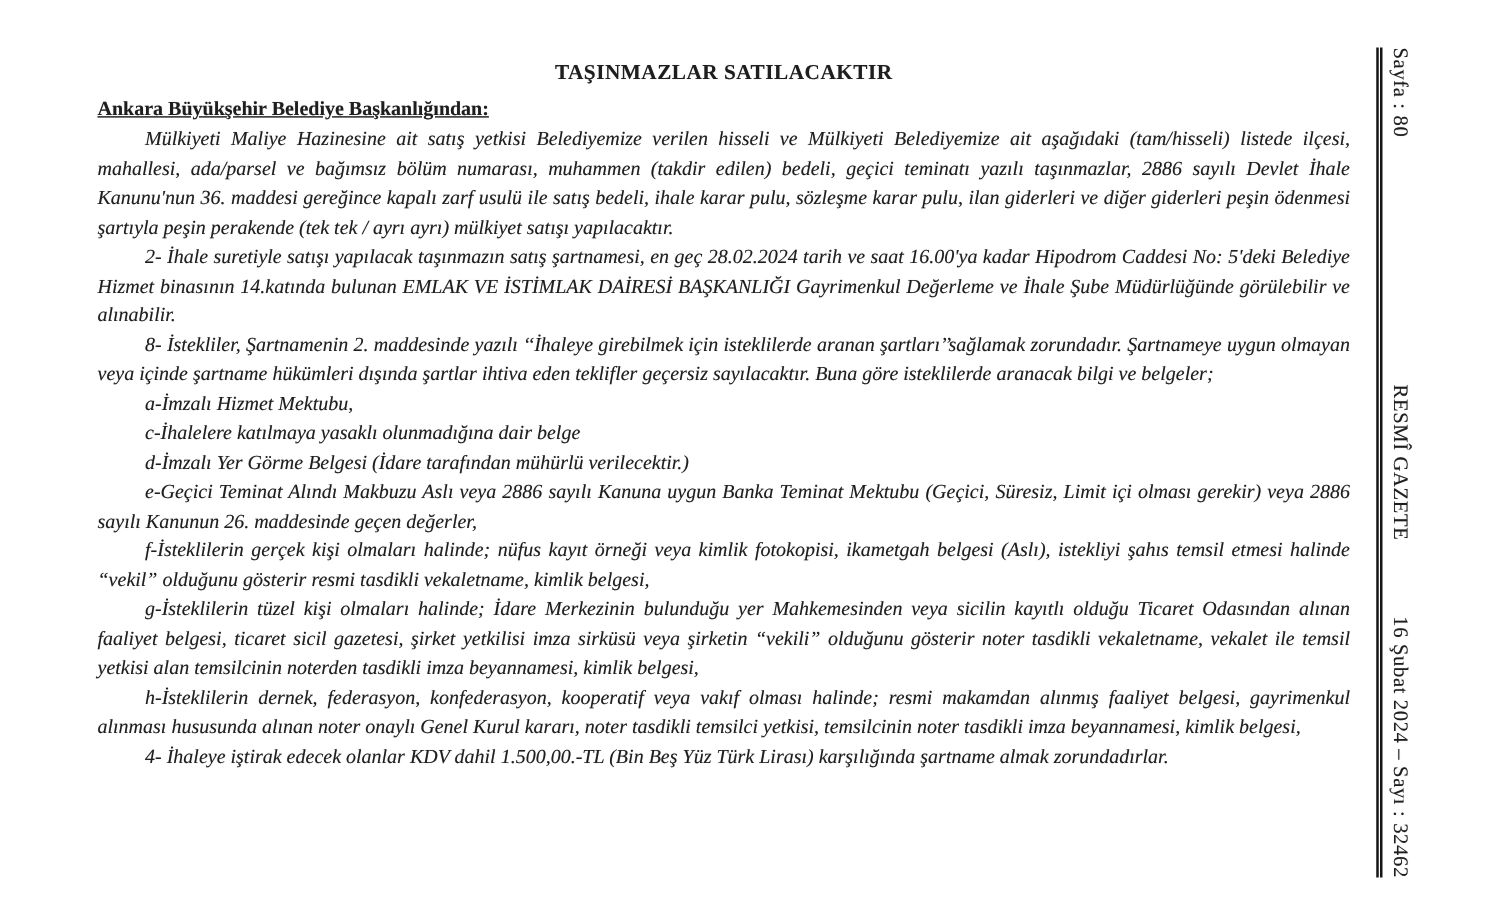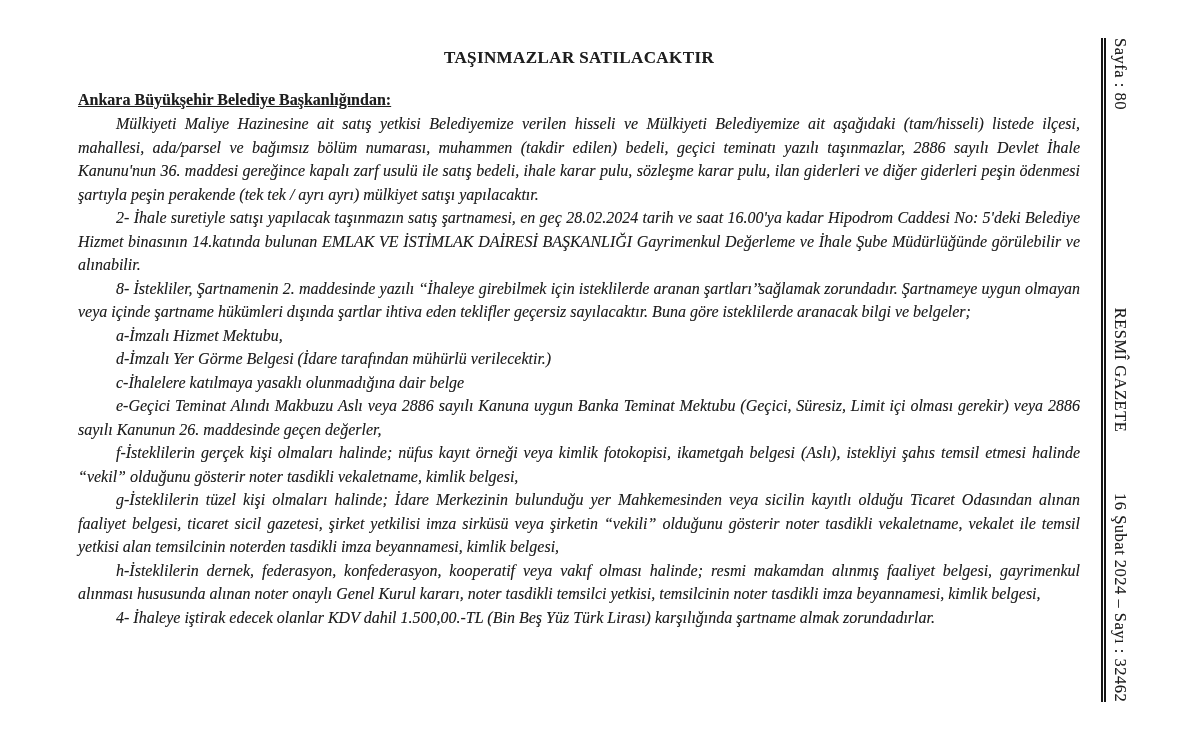--- a/index.html
+++ b/index.html
@@ -24,21 +24,21 @@
     top: 46px;
     width: 1002px;
     text-shadow: 0 0 0.6px rgba(40,40,40,0.45);
   }
   .doc-title {
     text-align: center;
     font-weight: bold;
     font-size: 17px;
     letter-spacing: 0.4px;
     line-height: 24px;
-    margin-bottom: 18px;
+    margin-bottom: 6px;
   }
   .doc-heading {
     font-weight: bold;
     text-decoration: underline;
     font-size: 16px;
     line-height: 23px;
     margin-bottom: 1px;
   }
   .para {
     font-size: 16px;
@@ -83,24 +83,24 @@
 <div class="page">
 
   <div class="content">
     <div class="doc-title">TAŞINMAZLAR SATILACAKTIR</div>
     <div class="doc-heading">Ankara Büyükşehir Belediye Başkanlığından:</div>
 
     <p class="para">Mülkiyeti Maliye Hazinesine ait satış yetkisi Belediyemize verilen hisseli ve Mülkiyeti Belediyemize ait aşağıdaki (tam/hisseli) listede ilçesi, mahallesi, ada/parsel ve bağımsız bölüm numarası, muhammen (takdir edilen) bedeli, geçici teminatı yazılı taşınmazlar, 2886 sayılı Devlet İhale Kanunu'nun 36. maddesi gereğince kapalı zarf usulü ile satış bedeli, ihale karar pulu, sözleşme karar pulu, ilan giderleri ve diğer giderleri peşin ödenmesi şartıyla peşin perakende (tek tek / ayrı ayrı) mülkiyet satışı yapılacaktır.</p>
     <p class="para">2- İhale suretiyle satışı yapılacak taşınmazın satış şartnamesi, en geç 28.02.2024 tarih ve saat 16.00'ya kadar Hipodrom Caddesi No: 5'deki Belediye Hizmet binasının 14.katında bulunan EMLAK VE İSTİMLAK DAİRESİ BAŞKANLIĞI Gayrimenkul Değerleme ve İhale Şube Müdürlüğünde görülebilir ve alınabilir.</p>
     <p class="para">8- İstekliler, Şartnamenin 2. maddesinde yazılı ‘‘İhaleye girebilmek için isteklilerde aranan şartları’’sağlamak zorundadır. Şartnameye uygun olmayan veya içinde şartname hükümleri dışında şartlar ihtiva eden teklifler geçersiz sayılacaktır. Buna göre isteklilerde aranacak bilgi ve belgeler;</p>
     <p class="para">a-İmzalı Hizmet Mektubu,</p>
+    <p class="para">c-İhalelere katılmaya yasaklı olunmadığına dair belge</p>
     <p class="para">d-İmzalı Yer Görme Belgesi (İdare tarafından mühürlü verilecektir.)</p>
-    <p class="para">c-İhalelere katılmaya yasaklı olunmadığına dair belge</p>
     <p class="para">e-Geçici Teminat Alındı Makbuzu Aslı veya 2886 sayılı Kanuna uygun Banka Teminat Mektubu (Geçici, Süresiz, Limit içi olması gerekir) veya 2886 sayılı Kanunun 26. maddesinde geçen değerler,</p>
-    <p class="para">f-İsteklilerin gerçek kişi olmaları halinde; nüfus kayıt örneği veya kimlik fotokopisi, ikametgah belgesi (Aslı), istekliyi şahıs temsil etmesi halinde “vekil” olduğunu gösterir noter tasdikli vekaletname, kimlik belgesi,</p>
+    <p class="para">f-İsteklilerin gerçek kişi olmaları halinde; nüfus kayıt örneği veya kimlik fotokopisi, ikametgah belgesi (Aslı), istekliyi şahıs temsil etmesi halinde “vekil” olduğunu gösterir resmi tasdikli vekaletname, kimlik belgesi,</p>
     <p class="para">g-İsteklilerin tüzel kişi olmaları halinde; İdare Merkezinin bulunduğu yer Mahkemesinden veya sicilin kayıtlı olduğu Ticaret Odasından alınan faaliyet belgesi, ticaret sicil gazetesi, şirket yetkilisi imza sirküsü veya şirketin “vekili” olduğunu gösterir noter tasdikli vekaletname, vekalet ile temsil yetkisi alan temsilcinin noterden tasdikli imza beyannamesi, kimlik belgesi,</p>
     <p class="para">h-İsteklilerin dernek, federasyon, konfederasyon, kooperatif veya vakıf olması halinde; resmi makamdan alınmış faaliyet belgesi, gayrimenkul alınması hususunda alınan noter onaylı Genel Kurul kararı, noter tasdikli temsilci yetkisi, temsilcinin noter tasdikli imza beyannamesi, kimlik belgesi,</p>
     <p class="para">4- İhaleye iştirak edecek olanlar KDV dahil 1.500,00.-TL (Bin Beş Yüz Türk Lirası) karşılığında şartname almak zorundadırlar.</p>
   </div>
 
   <div class="sidebar">
     <div class="sidebar-rule"></div>
     <span class="vtext vtext-top">Sayfa : 80</span>
     <span class="vtext vtext-mid">RESMÎ GAZETE</span>
     <span class="vtext vtext-bot">16 Şubat 2024 – Sayı : 32462</span>

